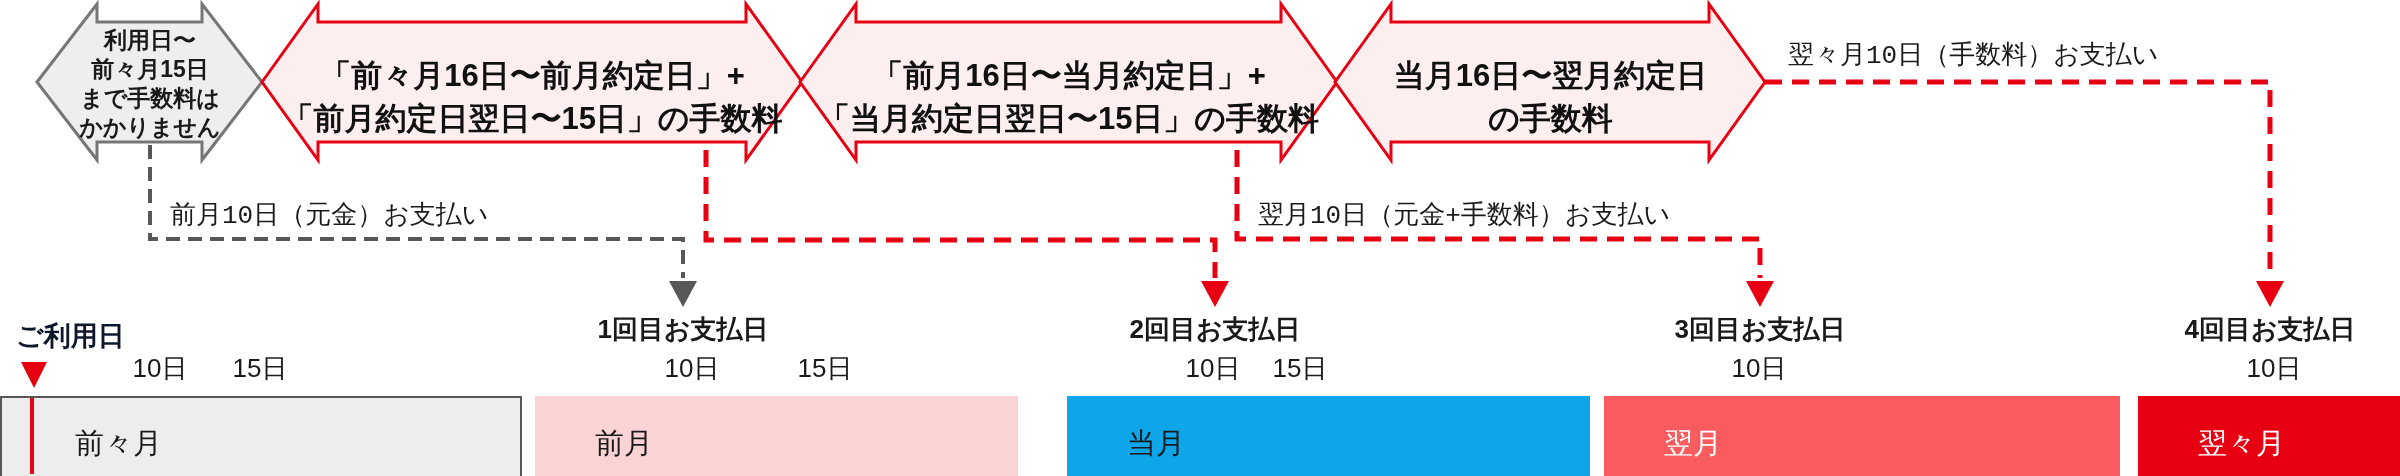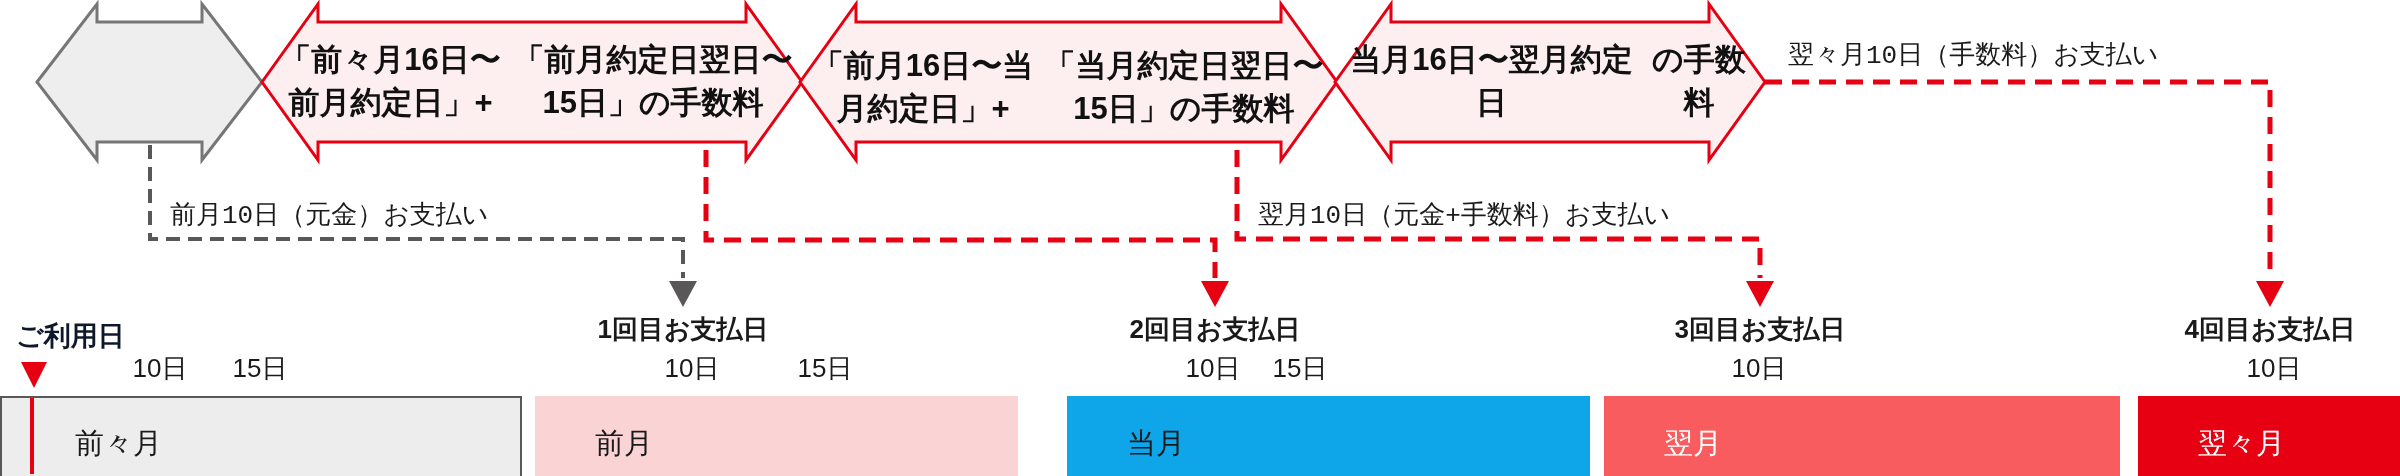--- a/index.html
+++ b/index.html
@@ -7,25 +7,25 @@
     position:relative;width:2400px;height:476px;background:#ffffff;overflow:hidden;
     font-family:"Liberation Sans","DejaVu Sans",sans-serif;color:#1a1a1a;
   }
   .abs{position:absolute;}
   #shape-layer{position:absolute;left:0;top:0;width:2400px;height:476px;z-index:3;pointer-events:none;}
   .note-text{
     left:55px;top:26px;width:190px;z-index:4;
     font-size:23px;font-weight:bold;line-height:29px;text-align:center;letter-spacing:0;
   }
   .arrow-text{
-    top:38px;height:92px;z-index:4;display:flex;justify-content:center;
+    top:51px;height:92px;z-index:4;display:flex;flex-direction:column;justify-content:center;
     font-size:31px;font-weight:bold;line-height:43px;text-align:center;color:#111;
   }
   .arrow-text.a1{left:270px;width:525px;}
-  .arrow-text.a2{left:808px;width:522px;align-items:flex-end;}
+  .arrow-text.a2{left:808px;width:522px;}
   .arrow-text.a3{left:1343px;width:415px;}
   .flow-label{z-index:4;font-size:26px;line-height:30px;white-space:nowrap;font-family:Liberation Mono, monospace;}
   .flow-label.f1{left:170px;top:201px;}
   .flow-label.f2{left:728px;top:201px;}
   .flow-label.f3{left:1258px;top:201px;}
   .flow-label.f4{left:1788px;top:41px;}
   .pay-date{z-index:4;top:312px;width:260px;text-align:center;font-size:26px;font-weight:bold;white-space:nowrap;}
   .pay-date.p1{left:553px;}
   .pay-date.p2{left:1085px;}
   .pay-date.p3{left:1630px;}
@@ -66,20 +66,26 @@
 
     <polyline points="1237,150 1237,239 1760,239 1760,278" fill="none" stroke="#e60012" stroke-width="5" stroke-dasharray="17 10"></polyline>
     <polygon points="1746,281 1774,281 1760,307" fill="#e60012"></polygon>
 
     <polyline points="1765,82 2270,82 2270,278" fill="none" stroke="#e60012" stroke-width="5" stroke-dasharray="17 10"></polyline>
     <polygon points="2256,281 2284,281 2270,307" fill="#e60012"></polygon>
 
     <polygon points="21,362 47,362 34,388" fill="#e60012"></polygon>
   </svg>
 
+  <div class="abs note-text">
+    <div>利用日〜</div>
+    <div>前々月15日</div>
+    <div>まで手数料は</div>
+    <div>かかりません</div>
+  </div>
 
   <div class="abs arrow-text a1">
     <div>「前々月16日〜前月約定日」+</div>
     <div>「前月約定日翌日〜15日」の手数料</div>
   </div>
   <div class="abs arrow-text a2">
     <div>「前月16日〜当月約定日」+</div>
     <div>「当月約定日翌日〜15日」の手数料</div>
   </div>
   <div class="abs arrow-text a3">

